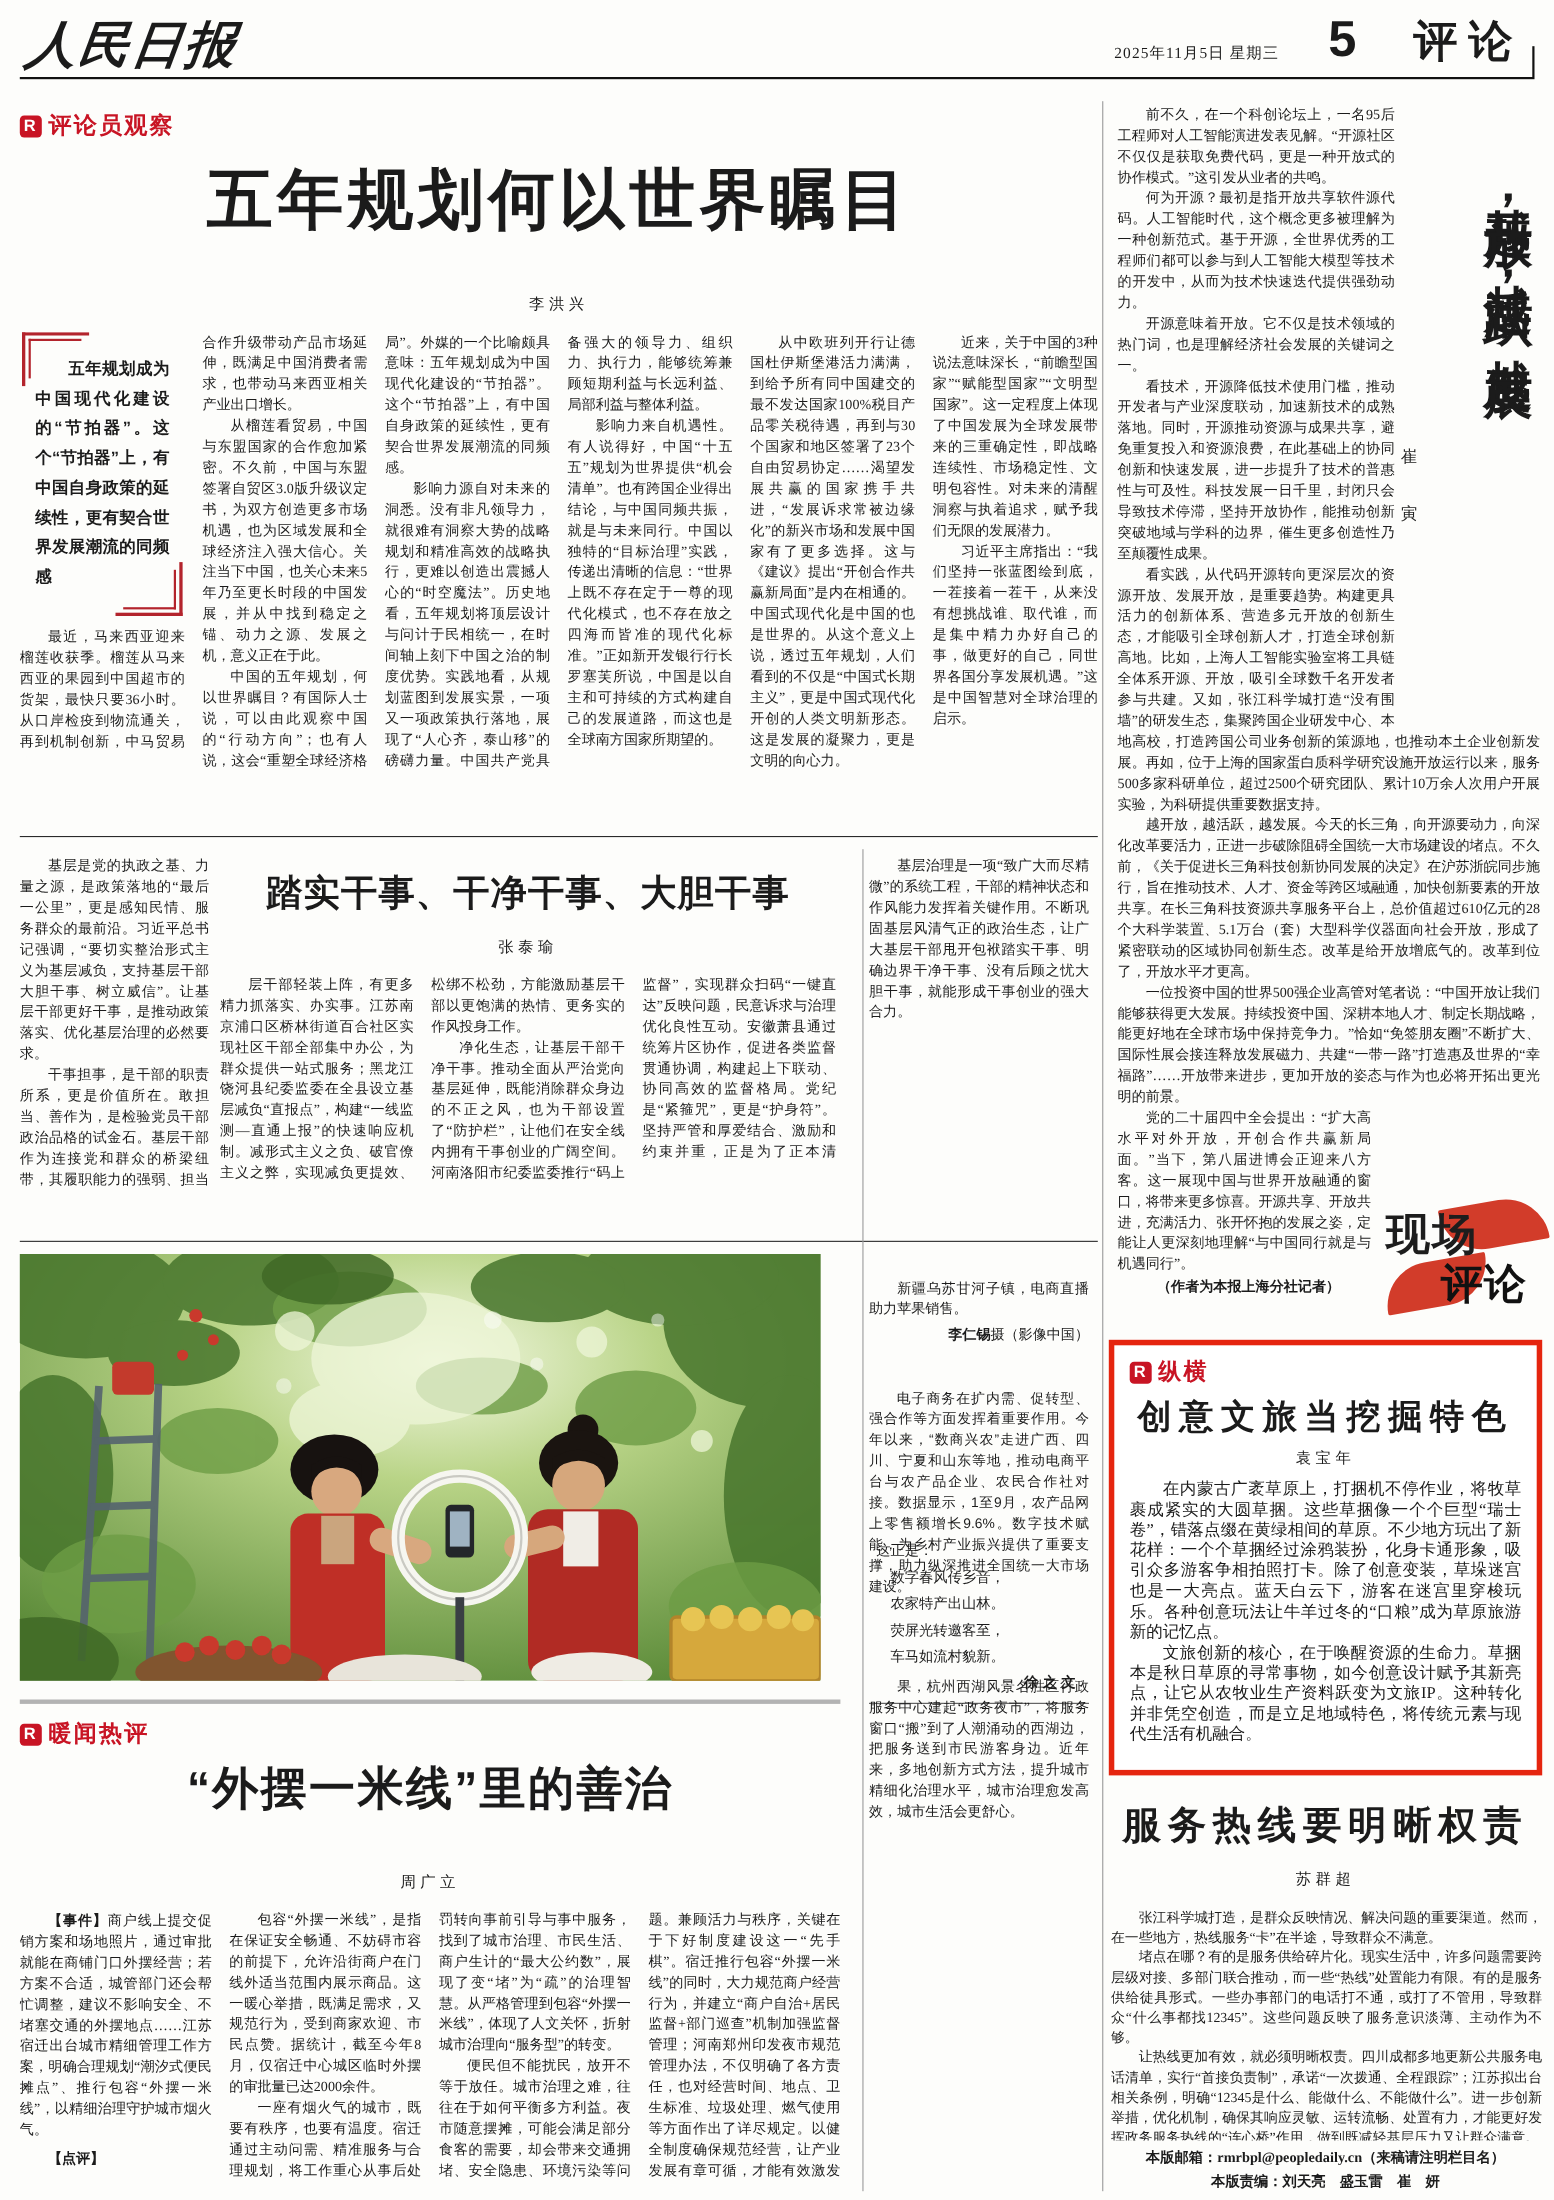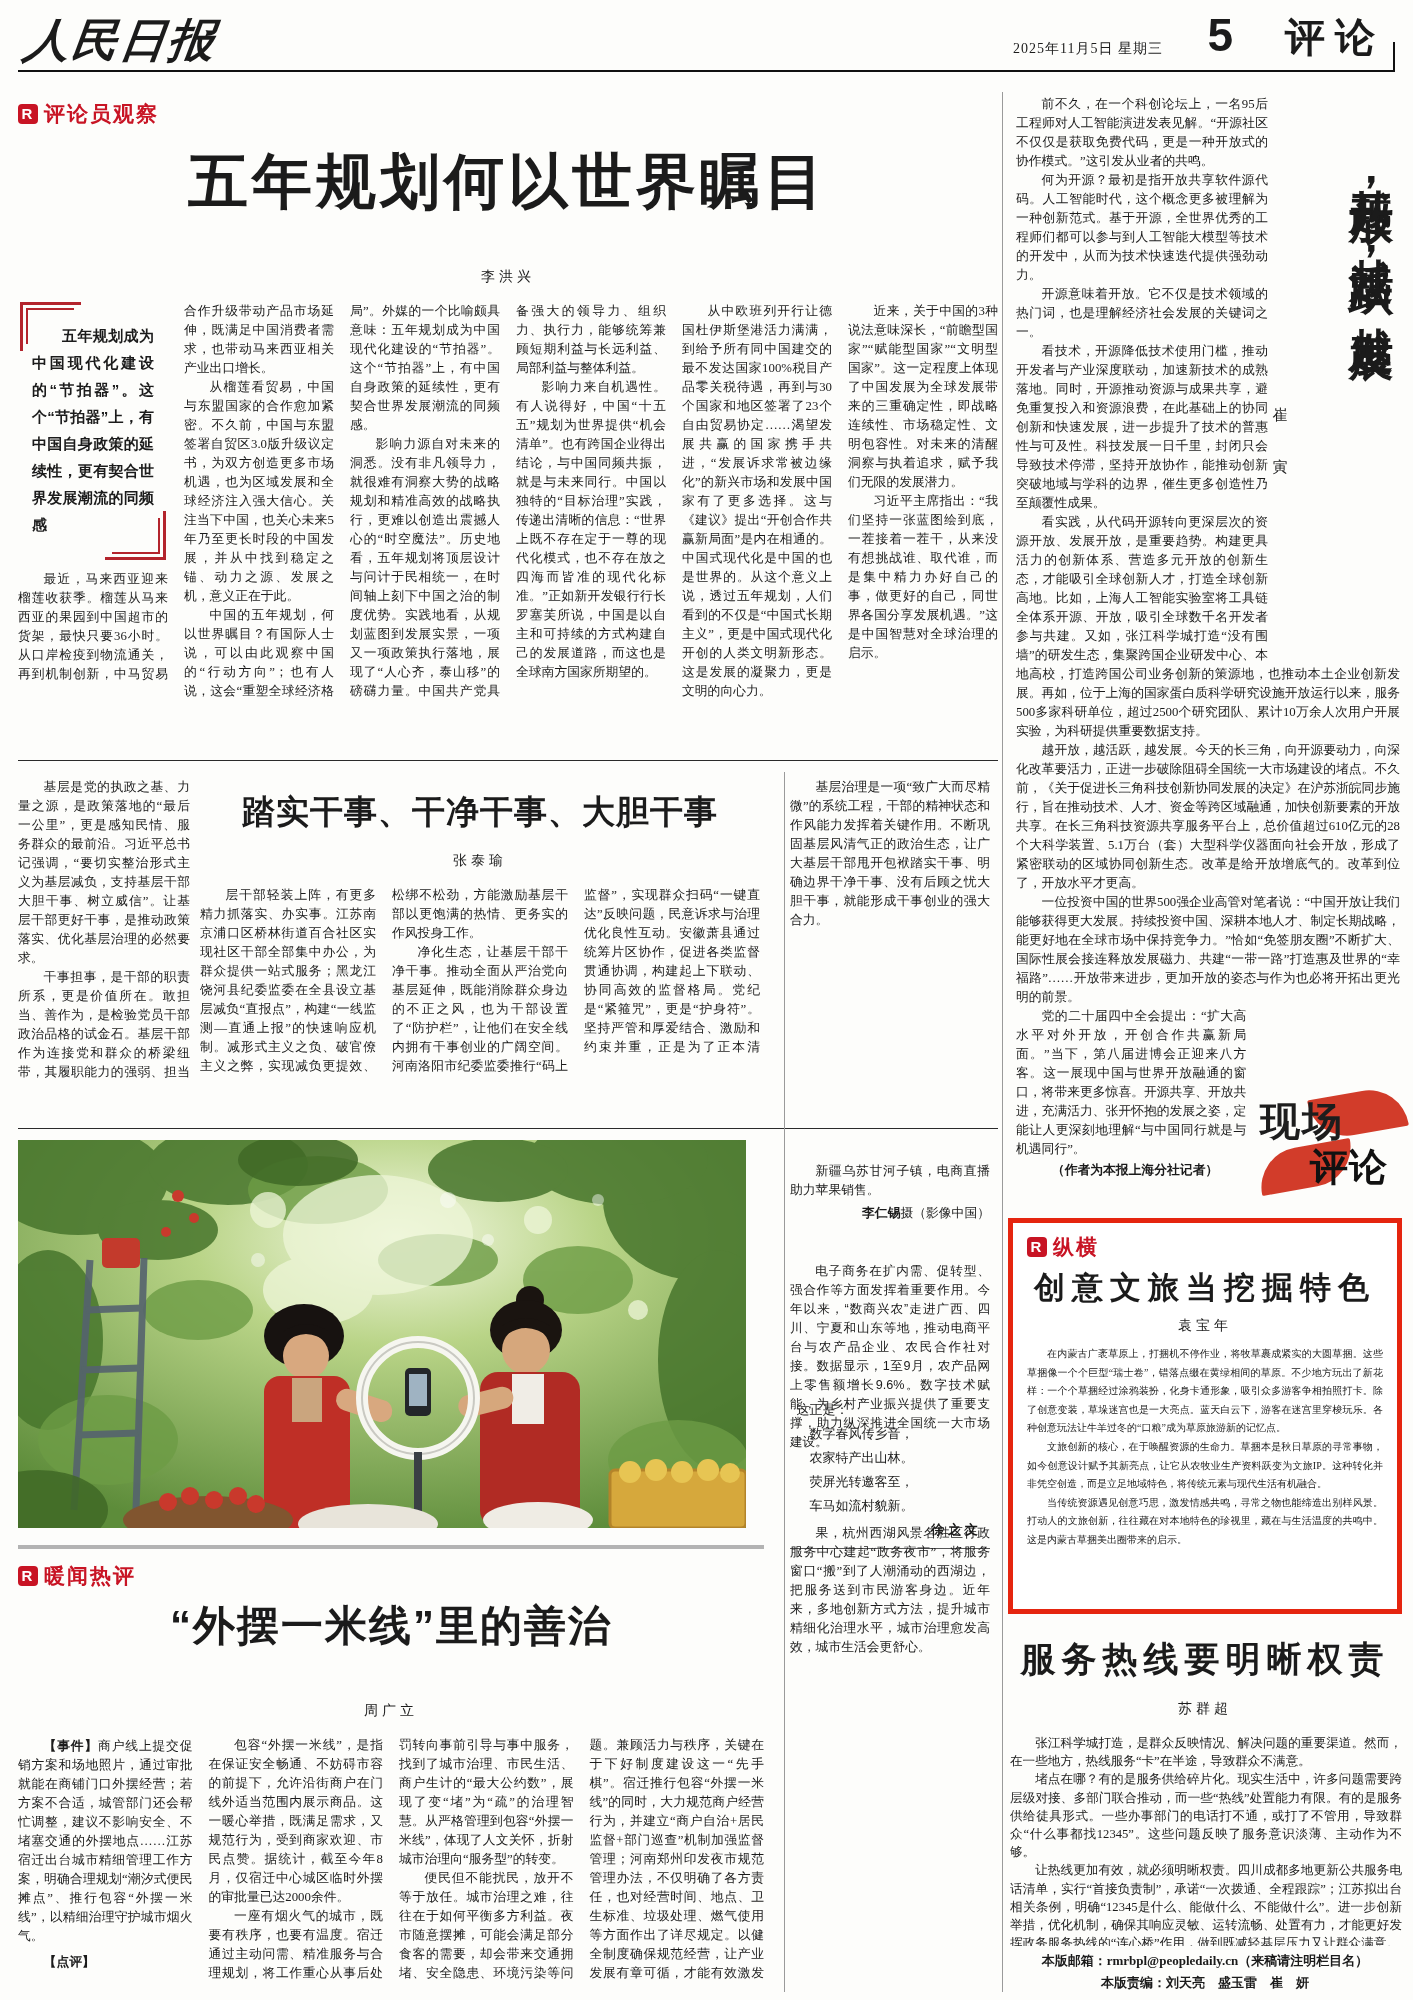--- a/index.html
+++ b/index.html
@@ -87,21 +87,21 @@
   .stamp-l1{position:absolute;left:2px;top:4px;font-size:40px;font-weight:900;color:#1d1d1d;
             font-family:"Liberation Sans",sans-serif;letter-spacing:2px;}
   .stamp-l2{position:absolute;left:52px;top:52px;font-size:38px;font-weight:900;color:#111;
             font-family:"Liberation Sans",sans-serif;letter-spacing:1px;}
   
   .zh-box{left:1008px;top:1218px;width:394px;height:396px;border:5px solid #e5250f;box-sizing:border-box;
           padding:10px 14px 8px 14px;background:#fff;}
   .zh-title{text-align:center;font-size:31px;font-weight:900;font-family:"Liberation Sans",sans-serif;
             letter-spacing:7px;margin-top:6px;}
   .zh-author{margin-top:8px;}
-  .zh-body{margin-top:10px;font-size:10px;line-height:18.6px;height:238px;overflow:hidden;}
+  .zh-body{margin-top:10px;font-size:15px;line-height:18.6px;height:238px;overflow:hidden;}
   
   .hot-title{left:1008px;top:1636px;width:394px;text-align:center;font-size:35px;font-weight:900;
              font-family:"Liberation Sans",sans-serif;letter-spacing:6px;}
   .hot-author{left:1008px;top:1700px;width:394px;}
   .hot-body{left:1010px;top:1734px;width:392px;height:212px;overflow:hidden;font-size:12.6px;line-height:18.2px;}
   
   .foot{left:1008px;top:1950px;width:394px;text-align:center;font-size:13px;font-weight:bold;line-height:22px;}
 </style>
 </head>
 <body>

